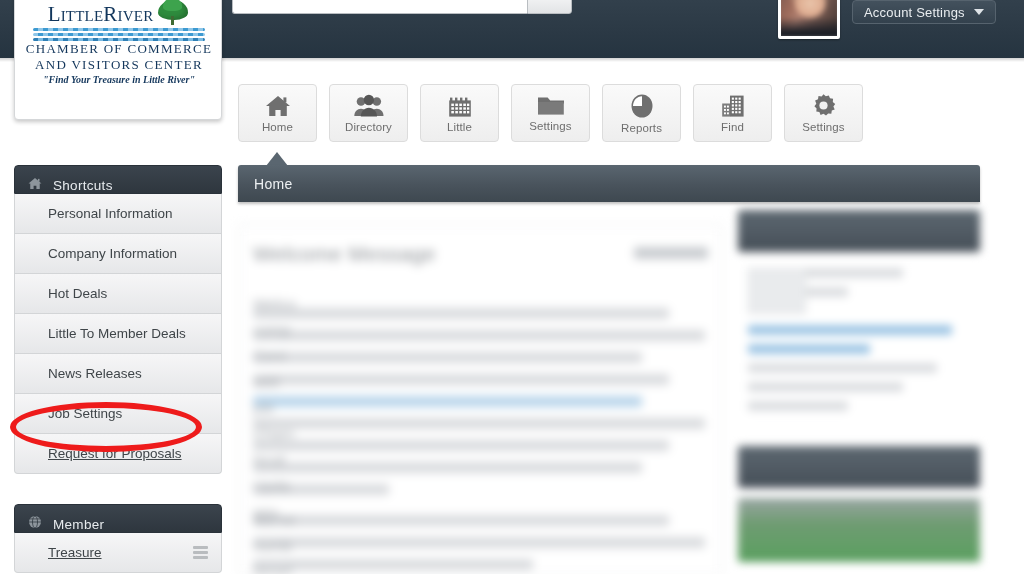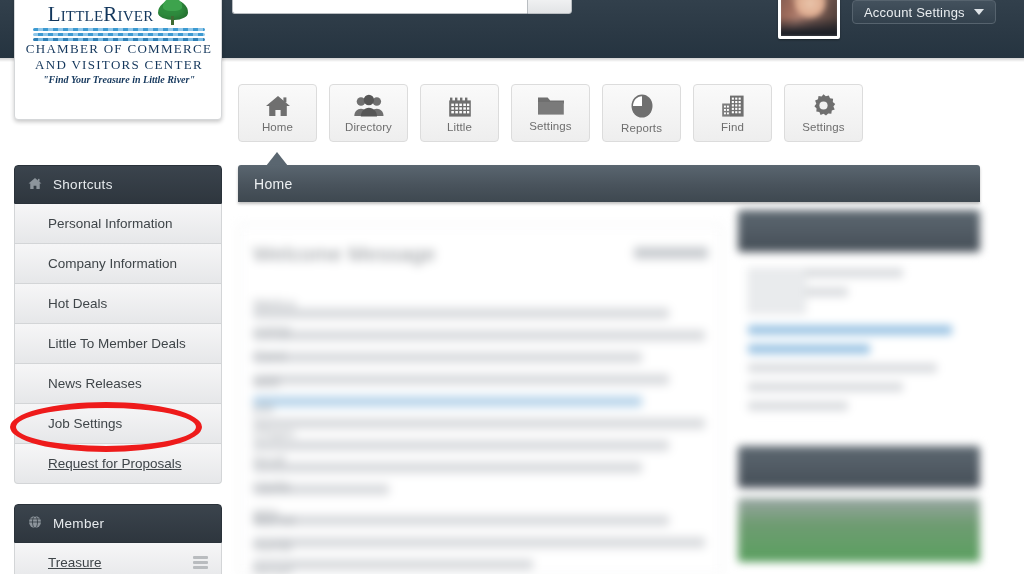--- a/index.html
+++ b/index.html
@@ -144,24 +144,24 @@
   }
   .hdr-caret {
     position:absolute; left:266px; top:152px;
     width:0;height:0;border-left:11px solid transparent;border-right:11px solid transparent;
     border-bottom:14px solid #5a6670;
   }
 
   
   .side-section { position:absolute; left:14px; width:208px; }
   .side-hdr {
-    height:39px; border-radius:4px 4px 0 0;
+    height:29px; border-radius:4px 4px 0 0;
     background:linear-gradient(to bottom,#3b444d,#2e363e);
     border:1px solid #2a323a;
-    display:flex; align-items:center; gap:11px; padding-left:13px;
+    display:flex; align-items:flex-end; gap:11px; padding-left:13px;
     color:#e7ebee; font-size:13.5px; letter-spacing:.3px;
   }
   .side-item {
     height:40px; border:1px solid #d3d5d7; border-top:none;
     background:linear-gradient(to bottom,#f6f6f7,#e6e7e9);
     display:flex; align-items:center; justify-content:space-between;
     padding:0 13px 0 33px;
     color:#3f4549; font-size:13.5px; cursor:pointer;
   }
   .side-item:last-child { border-radius:0 0 4px 4px;text-decoration:underline; }

